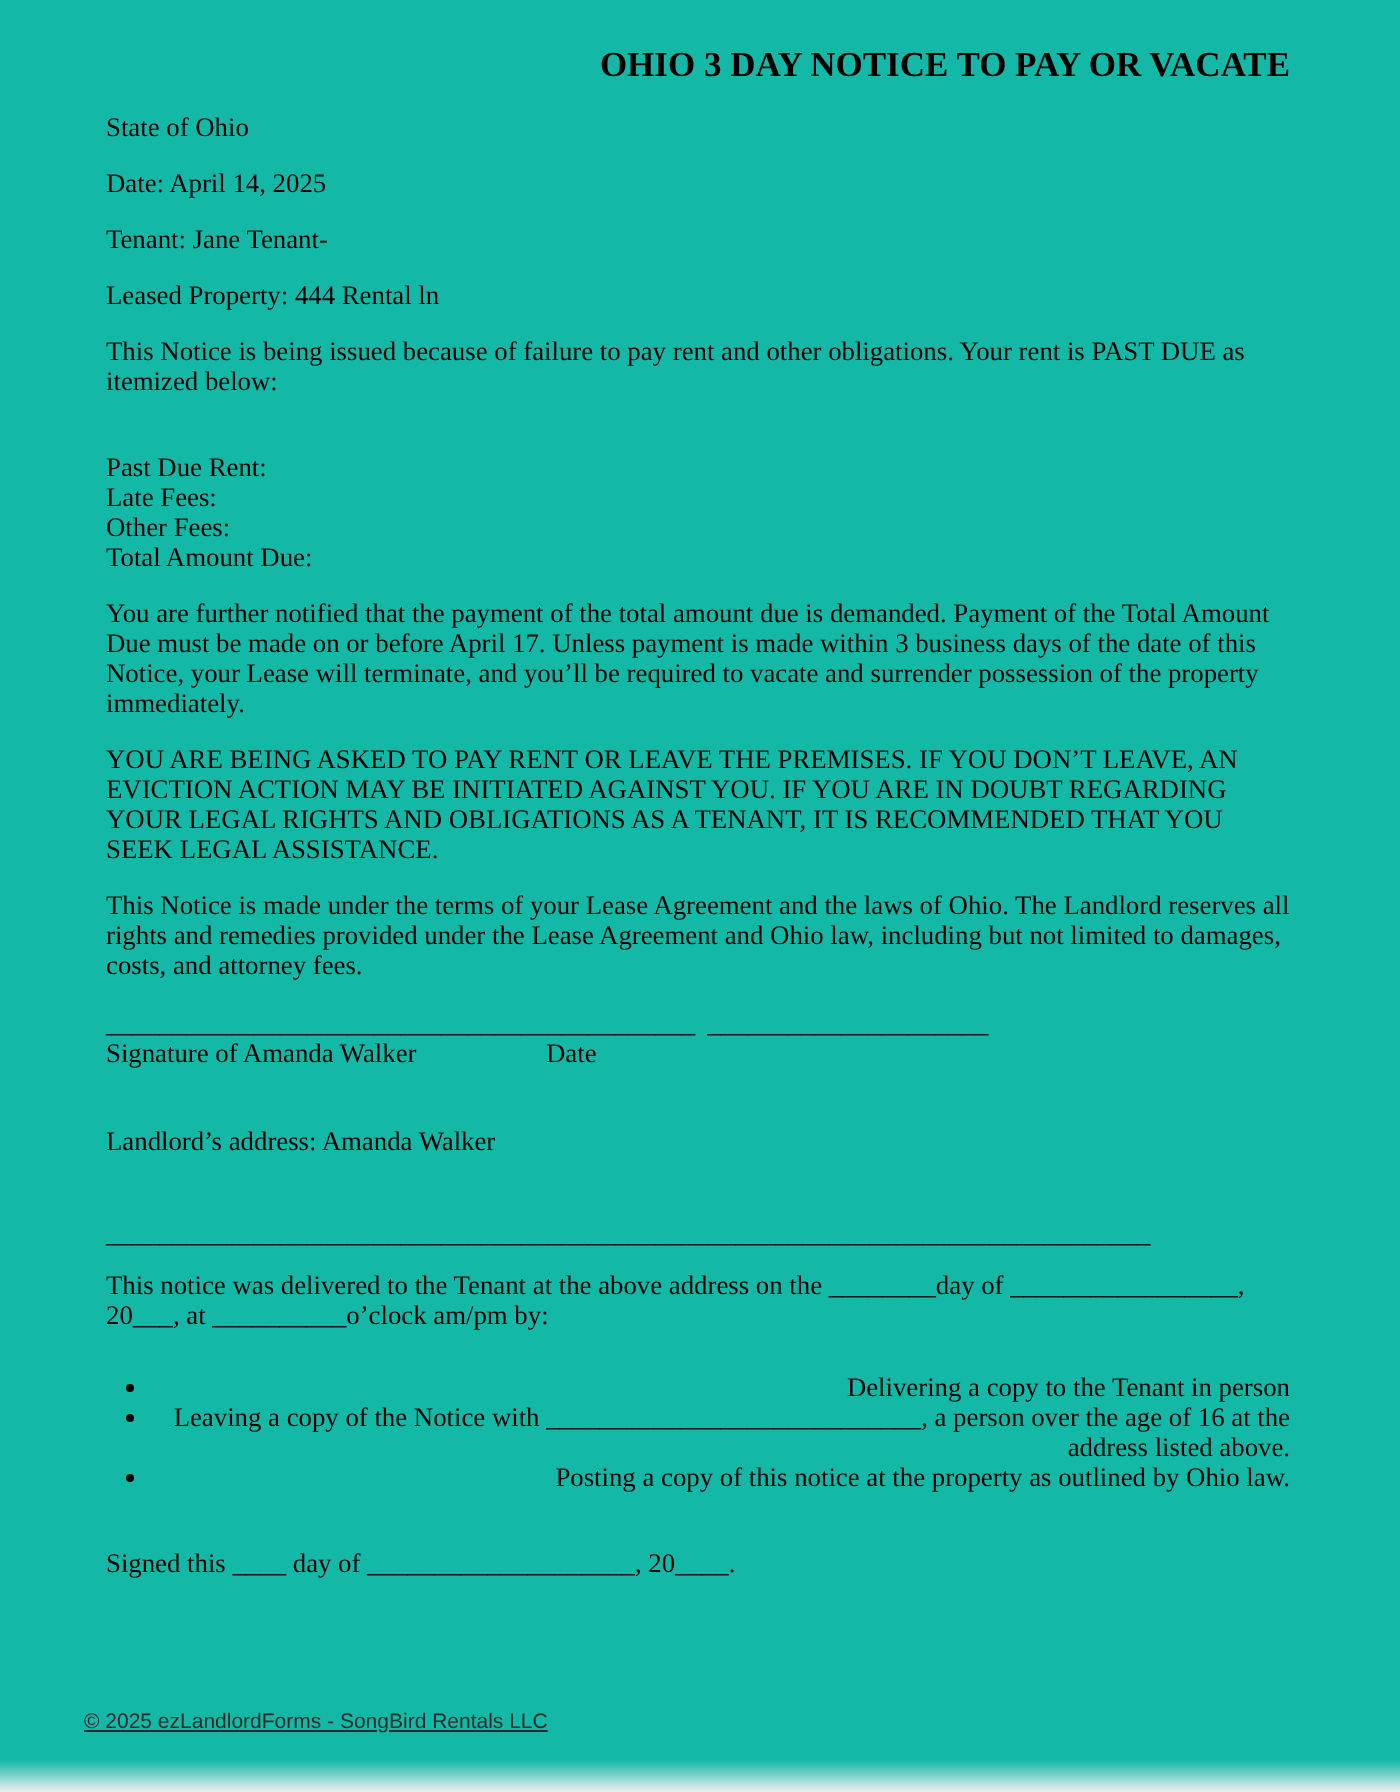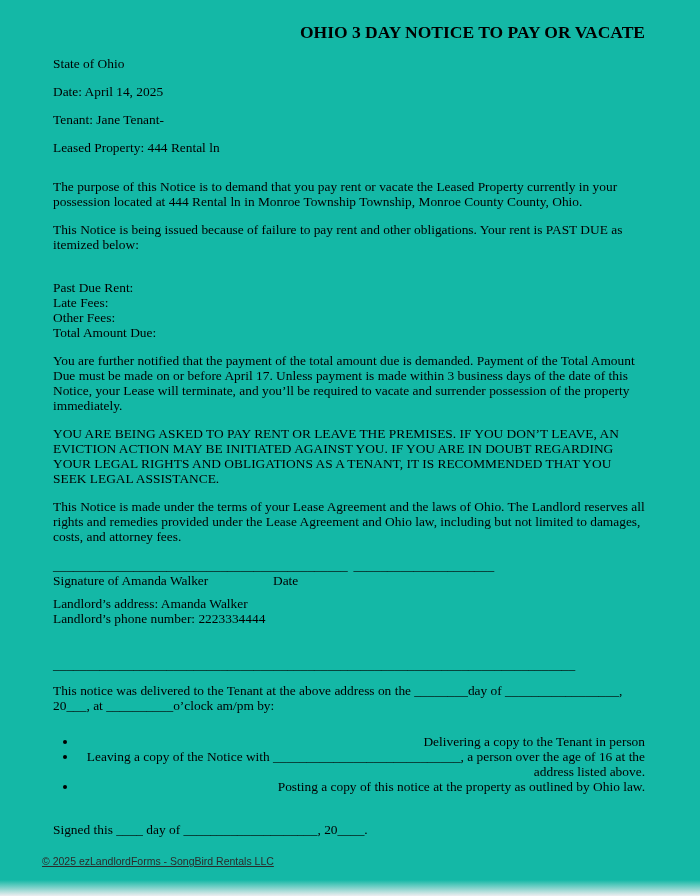--- a/index.html
+++ b/index.html
@@ -27,21 +27,21 @@
   .field-line { margin: 0 0 13px 0; }
   .para { margin: 13px 0 0 0; }
   .para-first { margin-top: 24px; }
   .itemized { margin-top: 28px; }
   .itemized div { margin: 0; }
   .sig-block { margin-top: 14px; }
   .sig-blanks { white-space: nowrap; letter-spacing: 0; }
   .sig-blank-date { margin-left: 6px; }
   .sig-labels { white-space: nowrap; }
   .sig-label-name { display: inline-block; width: 220px; }
-  .landlord-block { margin-top: 8px; }
+  .landlord-block { margin-top: 29px; }
   .divider-blank { margin-top: 31px; white-space: nowrap; }
   .delivery-block { margin-top: 11px; }
   .methods { margin: 21px 0 0 0; padding: 0 0 0 25px; text-align: right; }
   .methods li { margin: 0; padding: 0 0 0 2px; }
   .signed-line { margin-top: 28px; }
   .footer {
     position: absolute;
     left: 42px;
     top: 855px;
     font-family: "Liberation Sans", "DejaVu Sans", sans-serif;
@@ -64,21 +64,20 @@
 
   <h1 class="doc-title">OHIO 3 DAY NOTICE TO PAY OR VACATE</h1>
 
   <div>
     <div class="field-line">State of Ohio</div>
     <div class="field-line">Date: April 14, 2025</div>
     <div class="field-line">Tenant: Jane Tenant-</div>
     <div class="field-line">Leased Property: 444 Rental ln</div>
   </div>
 
-  <p class="para para-first">The purpose of this Notice is to demand that you pay rent or vacate the Leased Property currently in your possession located at 444 Rental ln in Monroe Township Township, Monroe County County, Ohio.</p>
 
   <p class="para">This Notice is being issued because of failure to pay rent and other obligations. Your rent is PAST DUE as itemized below:</p>
 
   <div class="itemized">
     <div>Past Due Rent:</div>
     <div>Late Fees:</div>
     <div>Other Fees:</div>
     <div>Total Amount Due:</div>
   </div>
 
@@ -92,21 +91,20 @@
     <div class="sig-blanks">
       <span>____________________________________________</span><span class="sig-blank-date">_____________________</span>
     </div>
     <div class="sig-labels">
       <span class="sig-label-name">Signature of Amanda Walker</span><span>Date</span>
     </div>
   </div>
 
   <div class="landlord-block">
     <div>Landlord’s address: Amanda Walker</div>
-    <div>Landlord’s phone number: 2223334444</div>
   </div>
 
   <div class="divider-blank">______________________________________________________________________________</div>
 
   <div class="delivery-block">
     <div>This notice was delivered to the Tenant at the above address on the ________day of _________________,</div>
     <div>20___, at __________o’clock am/pm by:</div>
   </div>
 
   <ul class="methods">

